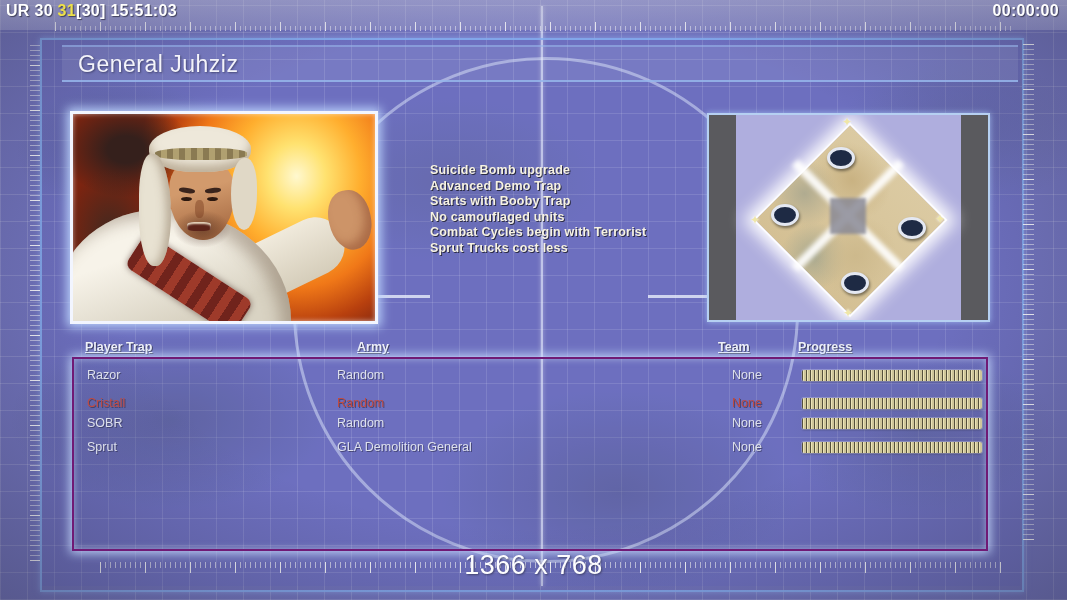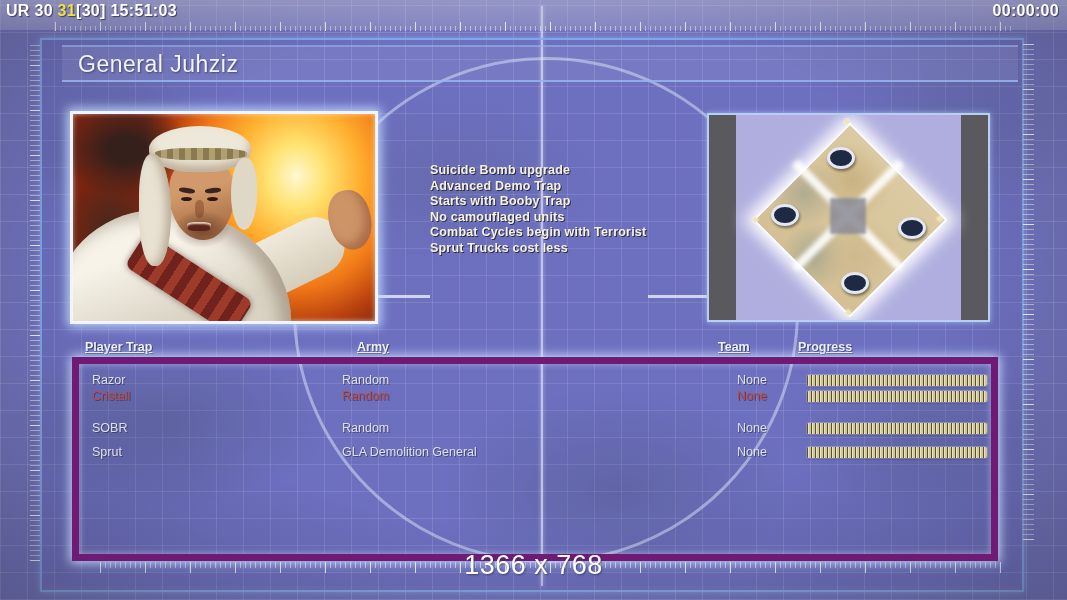--- a/index.html
+++ b/index.html
@@ -197,29 +197,29 @@
   .st-n{ left:133px;top:1px; } .st-e{ left:226px;top:98px; }
   .st-s{ left:134px;top:192px; } .st-w{ left:41px;top:99px; }
   
   .tbl-headers{ left:0;top:340px;width:100%;height:16px;
     font-size:12.5px;font-weight:bold;color:#eef0f8;
     text-shadow:1px 1px 0 rgba(40,40,65,0.8); }
   .tbl-headers span{ position:absolute;text-decoration:underline; }
   .th-name{ left:85px; } .th-army{ left:335px;margin-left:22px; } .th-team{ left:718px; } .th-prog{ left:798px; }
   .table-box{
     left:72px;top:357px;width:912px;height:190px;
-    border:7px solid #701a75;
+    border:2px solid #701a75;
     box-shadow:0 0 10px 2px rgba(200,220,255,0.9), inset 0 0 7px rgba(220,235,255,0.5);
     text-align:center;
   }
   .prow{ position:absolute;left:0;width:100%;height:24px;
     font-size:12.5px;color:#dde0ec;text-shadow:1px 1px 0 rgba(40,40,65,0.55); }
   .prow .cell{ position:absolute;top:0;line-height:24px;white-space:nowrap; }
   .c-name{ left:13px; } .c-army{ left:263px; } .c-team{ left:658px; }
-  .r0{ top:4px; } .r1{ top:20px; } .r2{ top:52px; } .r3{ top:76px; }
+  .r0{ top:4px; } .r1{ top:32px; } .r2{ top:52px; } .r3{ top:76px; }
   .progress-track{ position:absolute;left:728px;top:7px;width:180px;height:11px;
     border-radius:2px;background:rgba(255,255,255,0.12);
     box-shadow:0 1px 2px rgba(0,0,0,0.35); }
   .progress-fill{ height:100%;border-radius:2px;
     background:repeating-linear-gradient(90deg,#55503c 0 1px,#ece4b8 1px 2px,#cfc69a 2px 4px);
     box-shadow:0 0 0 1px rgba(255,255,255,0.25); }
   
   .footer-res{
     left:0;top:550px;width:100%;text-align:center;
     font-size:27px;color:#fdfdff;letter-spacing:0.5px;

